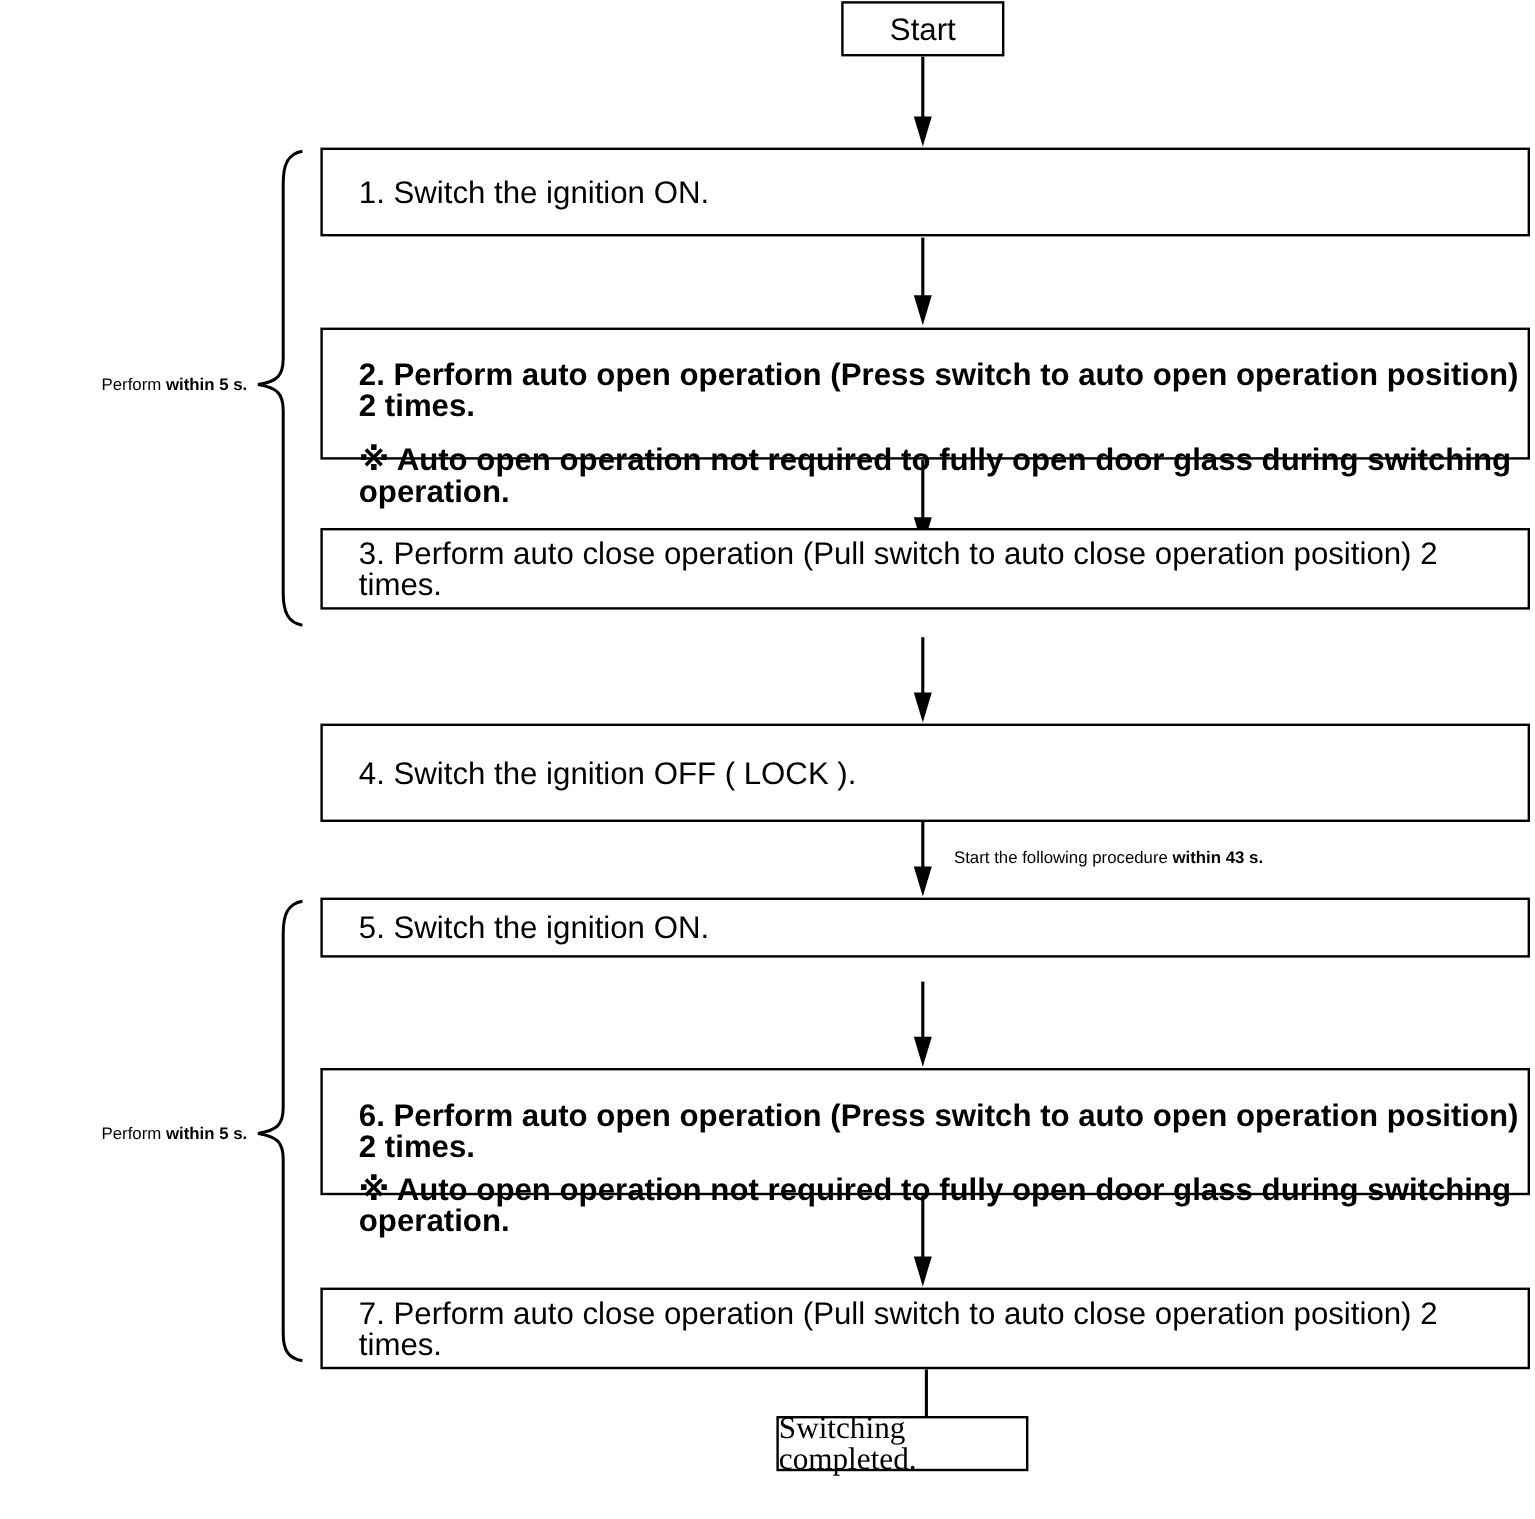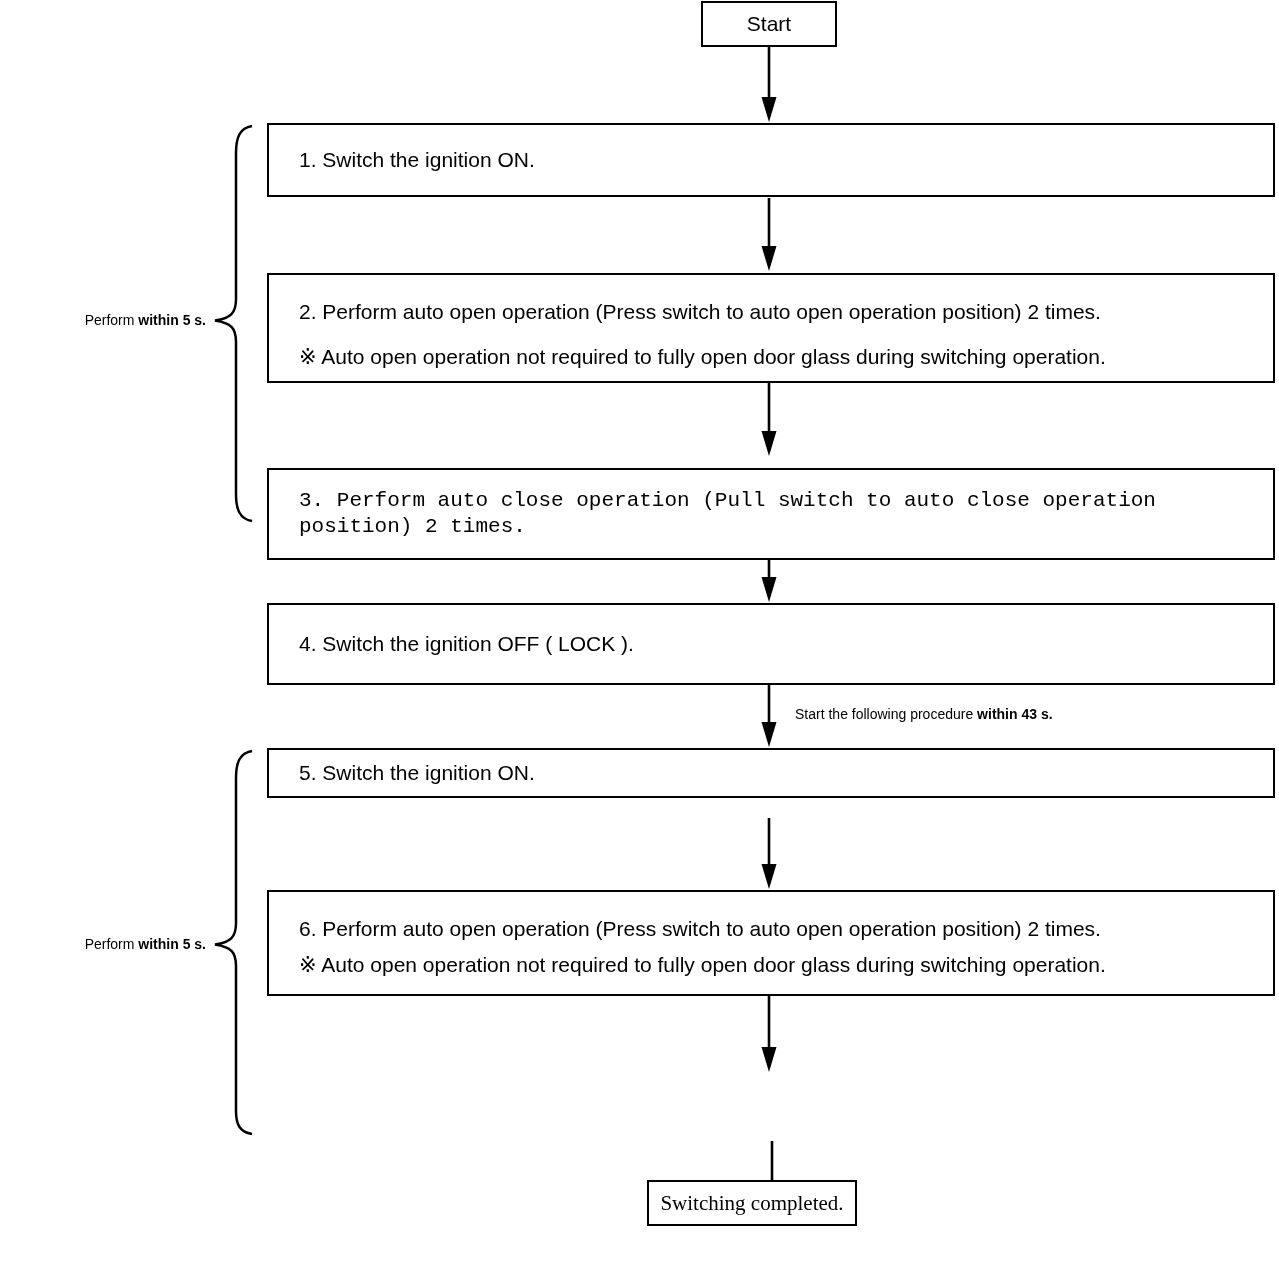--- a/index.html
+++ b/index.html
@@ -20,37 +20,38 @@
     left: 0;
     top: 0;
     width: 1279px;
     height: 1266px;
   }
   .box {
     position: absolute;
     box-sizing: border-box;
     border: 2.5px solid #000000;
     background: #ffffff;
-    font-size: 21px;
+    font-size: 26px;
     line-height: 26px;
   }
   .box.centered {
     display: flex;
     align-items: center;
     justify-content: center;
   }
   .box.step-single {
     display: flex;
     align-items: center;
     justify-content: flex-start;
     padding-left: 30px;
     padding-right: 12px;
   }
   .box.step-double {
     padding-left: 30px;
+    font-weight: bold;
   }
   .step-double .line1 { margin-top: 24px; }
   .step-double.wide-gap .line2 { margin-top: 19px; }
   .step-double.narrow-gap .line2 { margin-top: 10px; }
   .side-label {
     position: absolute;
     font-size: 14px;
     line-height: 28px;
     white-space: nowrap;
   }
@@ -111,37 +112,40 @@
 
   <div class="box step-single" style="left:267px; top:123px; width:1008px; height:74px;">
     <span>1. Switch the ignition ON.</span>
   </div>
 
   <div class="box step-double wide-gap" style="left:267px; top:273px; width:1008px; height:110px;">
     <div class="line1">2. Perform auto open operation (Press switch to auto open operation position) 2 times.</div>
     <div class="line2">※ Auto open operation not required to fully open door glass during switching operation.</div>
   </div>
 
-  <div class="box step-single" style="left:267px; top:468px; width:1008px; height:92px;font-family:Liberation Mono, monospace;">
+  <div class="box step-single" style="left:267px; top:440px; width:1008px; height:68px;">
     <span>3. Perform auto close operation (Pull switch to auto close operation position) 2 times.</span>
   </div>
 
   <div class="box step-single" style="left:267px; top:603px; width:1008px; height:82px;">
     <span>4. Switch the ignition OFF ( LOCK ).</span>
   </div>
 
   <div class="box step-single" style="left:267px; top:748px; width:1008px; height:50px;">
     <span>5. Switch the ignition ON.</span>
   </div>
 
   <div class="box step-double narrow-gap" style="left:267px; top:890px; width:1008px; height:106px;">
     <div class="line1">6. Perform auto open operation (Press switch to auto open operation position) 2 times.</div>
     <div class="line2">※ Auto open operation not required to fully open door glass during switching operation.</div>
   </div>
 
+  <div class="box step-single" style="left:267px; top:1073px; width:1008px; height:68px;">
+    <span>7. Perform auto close operation (Pull switch to auto close operation position) 2 times.</span>
+  </div>
 
   <div class="box centered" style="left:647px; top:1180px; width:210px; height:46px;font-family:Liberation Serif, serif;">
     <span>Switching completed.</span>
   </div>
 
   <div class="side-label brace-label" style="left:0px; top:306px; width:206px;">
     <span>Perform </span><b>within 5 s.</b>
   </div>
 
   <div class="side-label brace-label" style="left:0px; top:930px; width:206px;">

